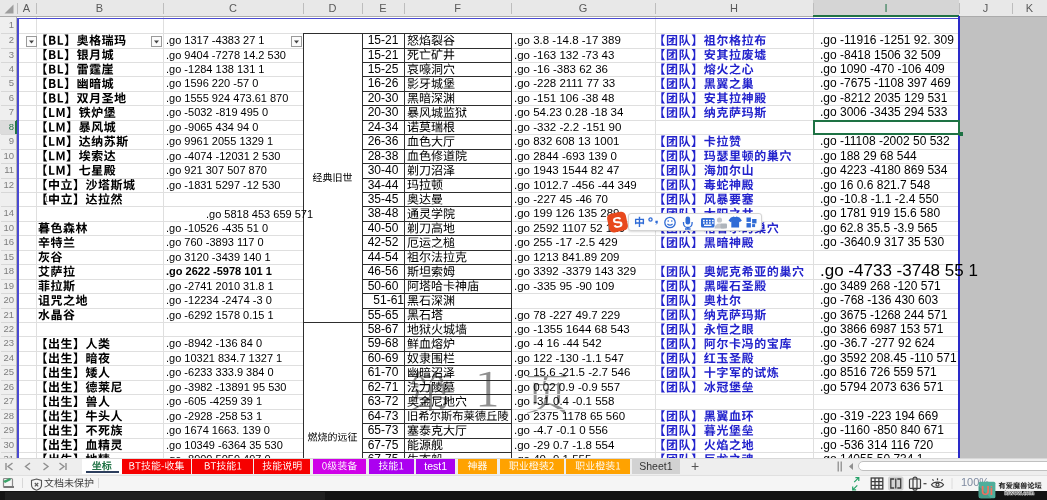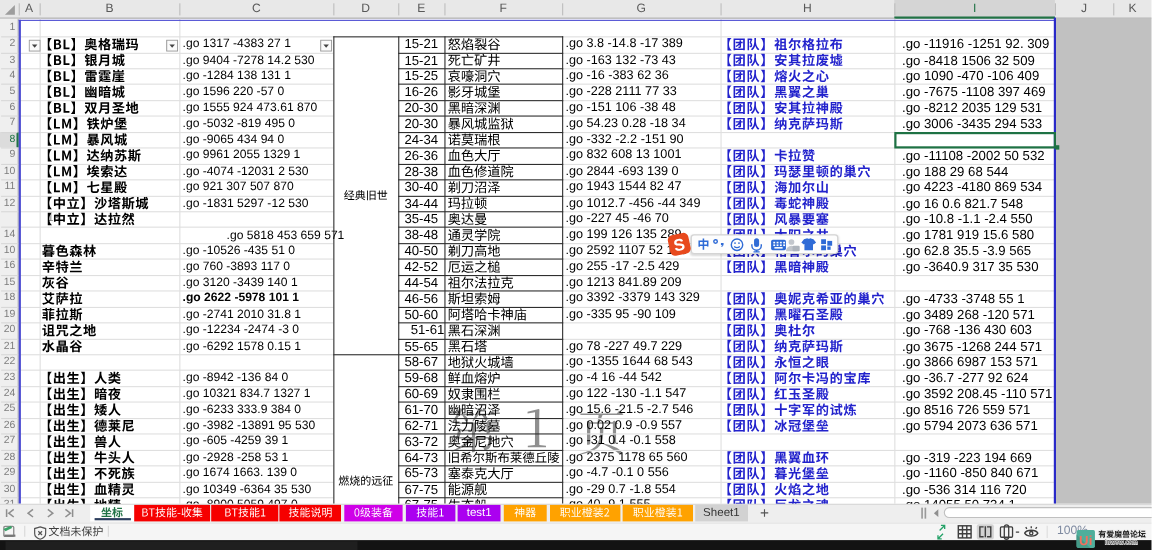--- a/index.html
+++ b/index.html
@@ -557,21 +557,21 @@
     <div style="position:absolute;left:820px;top:90.8px;height:14.4px;line-height:14.4px;font-size:12px;color:#000;white-space:nowrap;">.go -8212 2035 129 531</div>
     <div style="position:absolute;left:820px;top:105.2px;height:14.4px;line-height:14.4px;font-size:12px;color:#000;white-space:nowrap;">.go 3006 -3435 294 533</div>
     <div style="position:absolute;left:820px;top:134.1px;height:14.4px;line-height:14.4px;font-size:12px;color:#000;white-space:nowrap;">.go -11108 -2002 50 532</div>
     <div style="position:absolute;left:820px;top:148.6px;height:14.4px;line-height:14.4px;font-size:12px;color:#000;white-space:nowrap;">.go 188 29 68 544</div>
     <div style="position:absolute;left:820px;top:163.0px;height:14.4px;line-height:14.4px;font-size:12px;color:#000;white-space:nowrap;">.go 4223 -4180 869 534</div>
     <div style="position:absolute;left:820px;top:177.5px;height:14.4px;line-height:14.4px;font-size:12px;color:#000;white-space:nowrap;">.go 16 0.6 821.7 548</div>
     <div style="position:absolute;left:820px;top:191.9px;height:14.4px;line-height:14.4px;font-size:12px;color:#000;white-space:nowrap;">.go -10.8 -1.1 -2.4 550</div>
     <div style="position:absolute;left:820px;top:206.4px;height:14.4px;line-height:14.4px;font-size:12px;color:#000;white-space:nowrap;">.go 1781 919 15.6 580</div>
     <div style="position:absolute;left:820px;top:220.8px;height:14.4px;line-height:14.4px;font-size:12px;color:#000;white-space:nowrap;">.go 62.8 35.5 -3.9 565</div>
     <div style="position:absolute;left:820px;top:235.3px;height:14.4px;line-height:14.4px;font-size:12px;color:#000;white-space:nowrap;">.go -3640.9 317 35 530</div>
-    <div style="position:absolute;left:820px;top:264.2px;height:14.4px;line-height:14.4px;font-size:12px;color:#000;white-space:nowrap;">.go -4733 -3748 55 1</div>
+    <div style="position:absolute;left:820px;top:264.2px;height:14.4px;line-height:14.4px;font-size:17px;color:#000;white-space:nowrap;">.go -4733 -3748 55 1</div>
     <div style="position:absolute;left:820px;top:278.6px;height:14.4px;line-height:14.4px;font-size:12px;color:#000;white-space:nowrap;">.go 3489 268 -120 571</div>
     <div style="position:absolute;left:820px;top:293.1px;height:14.4px;line-height:14.4px;font-size:12px;color:#000;white-space:nowrap;">.go -768 -136 430 603</div>
     <div style="position:absolute;left:820px;top:307.6px;height:14.4px;line-height:14.4px;font-size:12px;color:#000;white-space:nowrap;">.go 3675 -1268 244 571</div>
     <div style="position:absolute;left:820px;top:322.0px;height:14.4px;line-height:14.4px;font-size:12px;color:#000;white-space:nowrap;">.go 3866 6987 153 571</div>
     <div style="position:absolute;left:820px;top:336.4px;height:14.4px;line-height:14.4px;font-size:12px;color:#000;white-space:nowrap;">.go -36.7 -277 92 624</div>
     <div style="position:absolute;left:820px;top:350.9px;height:14.4px;line-height:14.4px;font-size:12px;color:#000;white-space:nowrap;">.go 3592 208.45 -110 571</div>
     <div style="position:absolute;left:820px;top:365.3px;height:14.4px;line-height:14.4px;font-size:12px;color:#000;white-space:nowrap;">.go 8516 726 559 571</div>
     <div style="position:absolute;left:820px;top:379.8px;height:14.4px;line-height:14.4px;font-size:12px;color:#000;white-space:nowrap;">.go 5794 2073 636 571</div>
     <div style="position:absolute;left:820px;top:408.7px;height:14.4px;line-height:14.4px;font-size:12px;color:#000;white-space:nowrap;">.go -319 -223 194 669</div>
     <div style="position:absolute;left:820px;top:423.1px;height:14.4px;line-height:14.4px;font-size:12px;color:#000;white-space:nowrap;">.go -1160 -850 840 671</div>

